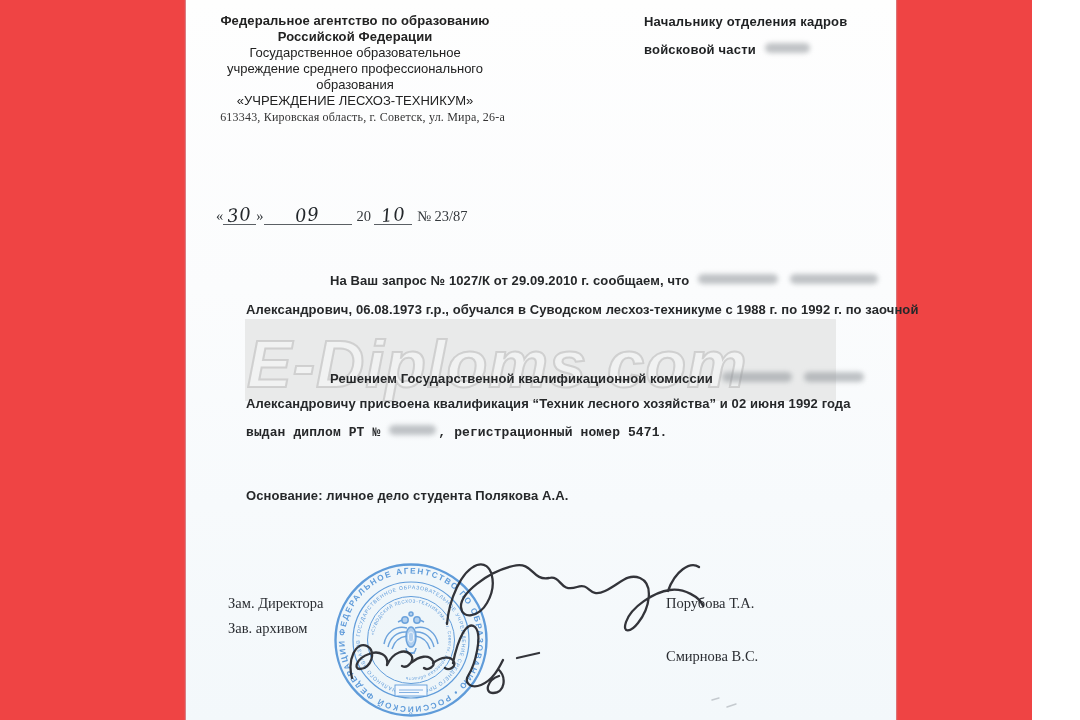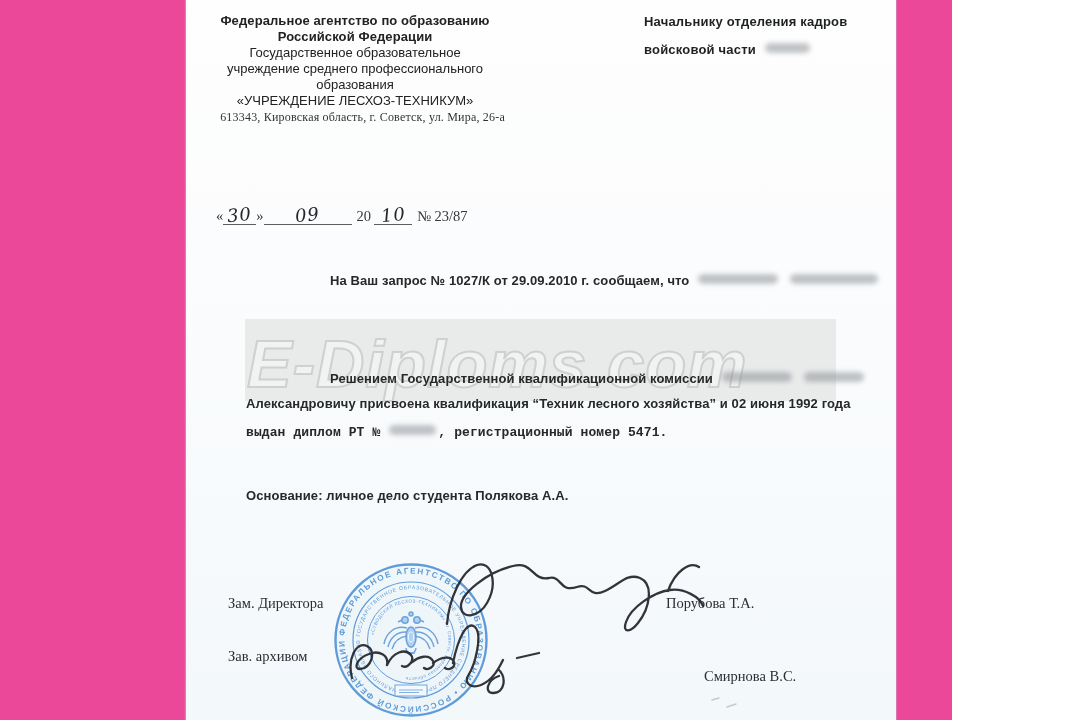--- a/index.html
+++ b/index.html
@@ -1,16 +1,16 @@
 <!DOCTYPE html>
 <html><head>
 <meta charset="utf-8">
 <style>
   html,body{margin:0;padding:0;background:#ffffff;}
-  .stage{position:relative;width:952px;height:720px;background:#ec4899;overflow:hidden;
+  .stage{position:relative;width:1032px;height:720px;background:#ef4444;overflow:hidden;
          font-family:"Liberation Sans",sans-serif;color:#26282a;}
   .abs{position:absolute;white-space:nowrap;}
 
   
   .page{position:absolute;left:186px;top:0;width:710px;height:720px;
         background:linear-gradient(180deg,#fefefe 0%,#fbfcfd 40%,#f3f8fb 100%);
         box-shadow:-1px 0 1px rgba(190,200,210,.45), 1px 0 1px rgba(190,200,210,.35);}
 
   
   .letterhead{left:205px;top:13px;width:300px;text-align:center;line-height:16px;font-size:13px;color:#222;}
@@ -68,33 +68,34 @@
   <div class="abs dateline">
     <span>«</span><span class="u" style="width:33px;"><span class="hand">30</span></span><span>»</span><span class="u" style="width:88px;"><span class="hand">09</span></span><span class="dl-gap">20</span><span class="u" style="width:38px;margin-left:3px;"><span class="hand">10</span></span><span class="dl-gap">№ 23/87</span>
   </div>
 
   <div class="abs band"></div>
   <div class="abs wm">E-Diploms.com</div>
 
   <div class="abs bodyline" style="left:330px;top:273px;">
     <span>На Ваш запрос № 1027/К от 29.09.2010 г. сообщаем, что</span><span class="blur w82"></span><span class="blur w90" style="margin-left:12px;"></span>
   </div>
+  <div class="abs bodyline" style="left:246px;top:302px;">Александрович, 06.08.1973 г.р., обучался в Суводском лесхоз-техникуме с 1988 г. по 1992 г. по заочной</div>
   <div class="abs bodyline" style="left:330px;top:371px;">
     <span>Решением Государственной квалификационной комиссии</span><span class="blur w70"></span><span class="blur w95" style="margin-left:12px;"></span>
   </div>
   <div class="abs bodyline" style="left:246px;top:396px;">Александровичу присвоена квалификация “Техник лесного хозяйства” и 02 июня 1992 года</div>
   <div class="abs bodyline" style="left:246px;top:425px;font-family:Liberation Mono, monospace;">
     <span>выдан диплом РТ №</span><span class="blur w47"></span><span>, регистрационный номер 5471.</span>
   </div>
   <div class="abs bodyline" style="left:246px;top:488px;">Основание: личное дело студента Полякова А.А.</div>
 
   <div class="abs sigtext" style="left:228px;top:595px;text-align:center;">Зам. Директора</div>
   <div class="abs sigtext" style="left:666px;top:595px;">Порубова Т.А.</div>
-  <div class="abs sigtext" style="left:228px;top:648px;">Зав. архивом</div>
-  <div class="abs sigtext" style="left:704px;top:648px;margin-top:20px;">Смирнова В.С.</div>
+  <div class="abs sigtext" style="left:228px;top:620px;">Зав. архивом</div>
+  <div class="abs sigtext" style="left:666px;top:648px;">Смирнова В.С.</div>
 
   <svg class="abs stamp" width="160" height="160" viewBox="-80 -80 160 160">
     <defs>
       <path id="ringOuter" d="M -66.5,0 A 66.5,66.5 0 1 1 66.5,0 A 66.5,66.5 0 1 1 -66.5,0"></path>
       <path id="ringMid" d="M -51,0 A 51,51 0 1 1 51,0 A 51,51 0 1 1 -51,0"></path>
       <path id="ringInner" d="M -37.5,0 A 37.5,37.5 0 1 1 37.5,0 A 37.5,37.5 0 1 1 -37.5,0"></path>
     </defs>
     <g opacity="0.88">
       <circle cx="0" cy="0" r="75.5" fill="rgba(140,180,225,0.06)" stroke="#4b8fd5" stroke-width="2.4"></circle>
       <circle cx="0" cy="0" r="58" fill="none" stroke="#4b8fd5" stroke-width="1.2"></circle>

